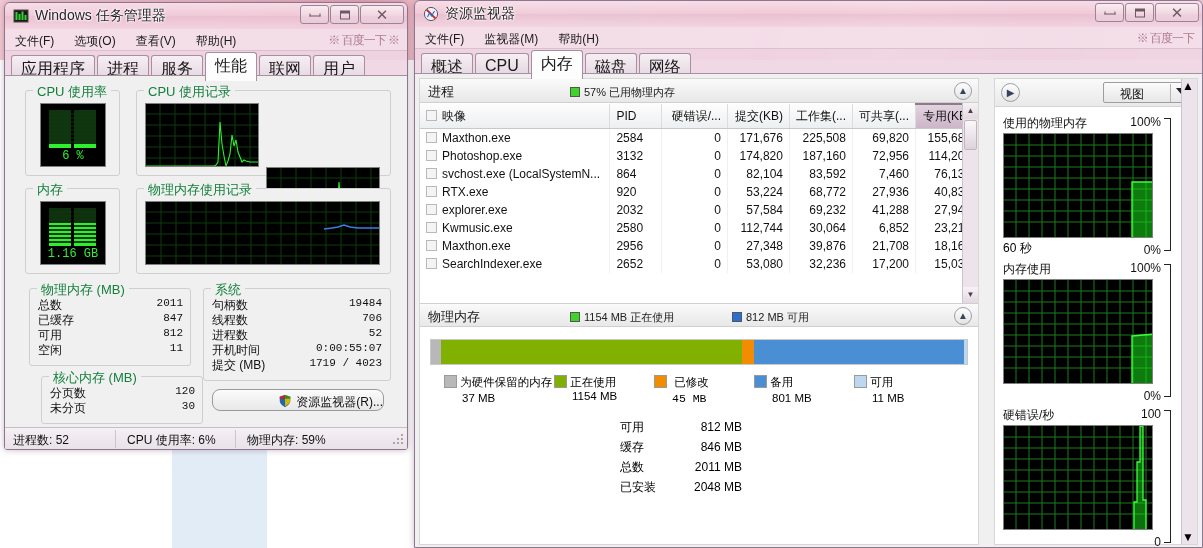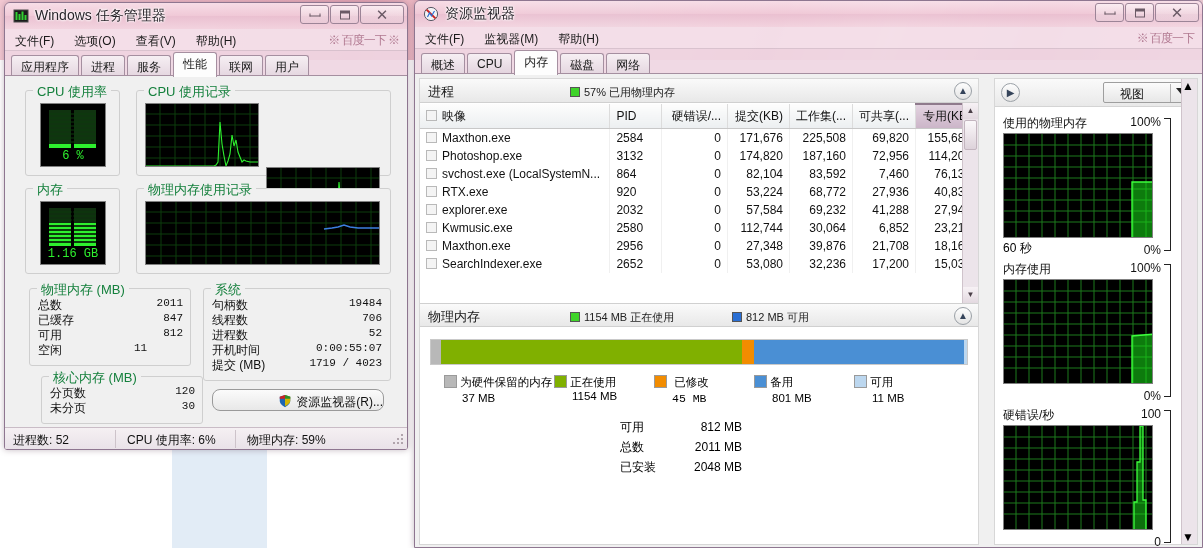--- a/index.html
+++ b/index.html
@@ -39,21 +39,21 @@
   .capbtn.close { width:44px; border-radius:3px; }
   .capbtn i { position:absolute; left:50%; top:50%; transform:translate(-50%,-50%);
               font-style:normal; color:#5a4a56; font-size:11px; }
   .min-g { width:11px; height:3px; border:1px solid #6b5a66; border-top:none; }
   .max-g { width:10px; height:9px; border:1px solid #6b5a66; border-top-width:3px; }
   .menubar { height:22px; background:rgba(244,226,235,0.85); position:relative;
              border-bottom:1px solid rgba(190,165,180,.5); }
   .menu-i { float:left; padding:4px 10px 0 10px; font-size:12px; color:#1a1a1a; }
   .menu-deco { position:absolute; right:8px; top:3px; font-size:12px; color:#b07890; letter-spacing:-1px; }
   .tabstrip { height:24px; position:relative; background:rgba(240,220,231,.6); }
-  .tab { float:left; margin:4px 1px 0 1px; padding:3px 9px 2px 9px; font-size:12px;
+  .tab { float:left; margin:4px 1px 0 1px; padding:3px 9px 2px 9px; font-size:16px;
          border:1px solid #a58fa0; border-bottom:none; border-radius:3px 3px 0 0;
          background:linear-gradient(180deg,#f6eff3,#e3d4de); color:#1a1a1a; }
   .tab.first { margin-left:6px; }
   .tab.sel { background:#fdfdfd; position:relative; z-index:3; padding-bottom:4px; margin-top:1px; }
   .client { background:#f0f0f0; position:absolute; left:0; right:0; bottom:0; }
 
   
   #tm { left:4px; top:2px; width:404px; height:448px; }
   #tm .client { top:72px; background:#f0f0f0; border-top:1px solid #a58fa0; }
   .gb { position:absolute; border:1px solid #cfcfcf; border-radius:3px; background:#f0f0f0; }
@@ -315,21 +315,21 @@
           <polyline fill="none" stroke="#3c7fe0" stroke-width="1.6" points="178,27 186,26 192,25 198,23 204,25 212,26 222,26 235,26"></polyline>
         </svg>
       </div>
     </div>
 
     <div class="gb" style="left:24px; top:212px; width:162px; height:78px;">
       <div class="gb-lb">物理内存 (MB)</div>
       <div class="stat-row" style="left:8px; top:8px;"><span>总数</span><span class="v" style="left:60px; width:85px;">2011</span></div>
       <div class="stat-row" style="left:8px; top:23px;"><span>已缓存</span><span class="v" style="left:60px; width:85px;">847</span></div>
       <div class="stat-row" style="left:8px; top:38px;"><span>可用</span><span class="v" style="left:60px; width:85px;">812</span></div>
-      <div class="stat-row" style="left:8px; top:53px;"><span>空闲</span><span class="v" style="left:60px; width:85px;text-align:center;">11</span></div>
+      <div class="stat-row" style="left:8px; top:53px;"><span>空闲</span><span class="v" style="left:60px; width:85px;">11</span></div>
     </div>
 
     <div class="gb" style="left:36px; top:300px; width:162px; height:48px;">
       <div class="gb-lb">核心内存 (MB)</div>
       <div class="stat-row" style="left:8px; top:8px;"><span>分页数</span><span class="v" style="left:60px; width:85px;">120</span></div>
       <div class="stat-row" style="left:8px; top:23px;"><span>未分页</span><span class="v" style="left:60px; width:85px;">30</span></div>
     </div>
 
     <div class="gb" style="left:198px; top:212px; width:188px; height:93px;">
       <div class="gb-lb">系统</div>
@@ -552,20 +552,21 @@
           </div>
           <div style="width:100px;">
             <div><span class="sq" style="background:#bcd7ef;"></span>
               <span style="font-size:11.5px;">可用</span></div>
             <div style="margin-left:18px; margin-top:2px; font-size:11.5px;">11 MB</div>
           </div>
         </div>
 
         <div style="margin-top:14px; margin-left:190px; font-size:12px;">
           <div style="margin-bottom:3px;"><span style="display:inline-block;width:56px;">可用</span><span style="display:inline-block;width:66px;text-align:right;">812 MB</span></div>
+          <div style="margin-bottom:3px;"><span style="display:inline-block;width:56px;">缓存</span><span style="display:inline-block;width:66px;text-align:right;">846 MB</span></div>
           <div style="margin-bottom:3px;"><span style="display:inline-block;width:56px;">总数</span><span style="display:inline-block;width:66px;text-align:right;">2011 MB</span></div>
           <div><span style="display:inline-block;width:56px;">已安装</span><span style="display:inline-block;width:66px;text-align:right;">2048 MB</span></div>
         </div>
       </div>
     </div>
 
     <div class="rm-side">
       <div class="side-hd">
         <div class="round-btn">▶</div>
         <div class="view-btn">

